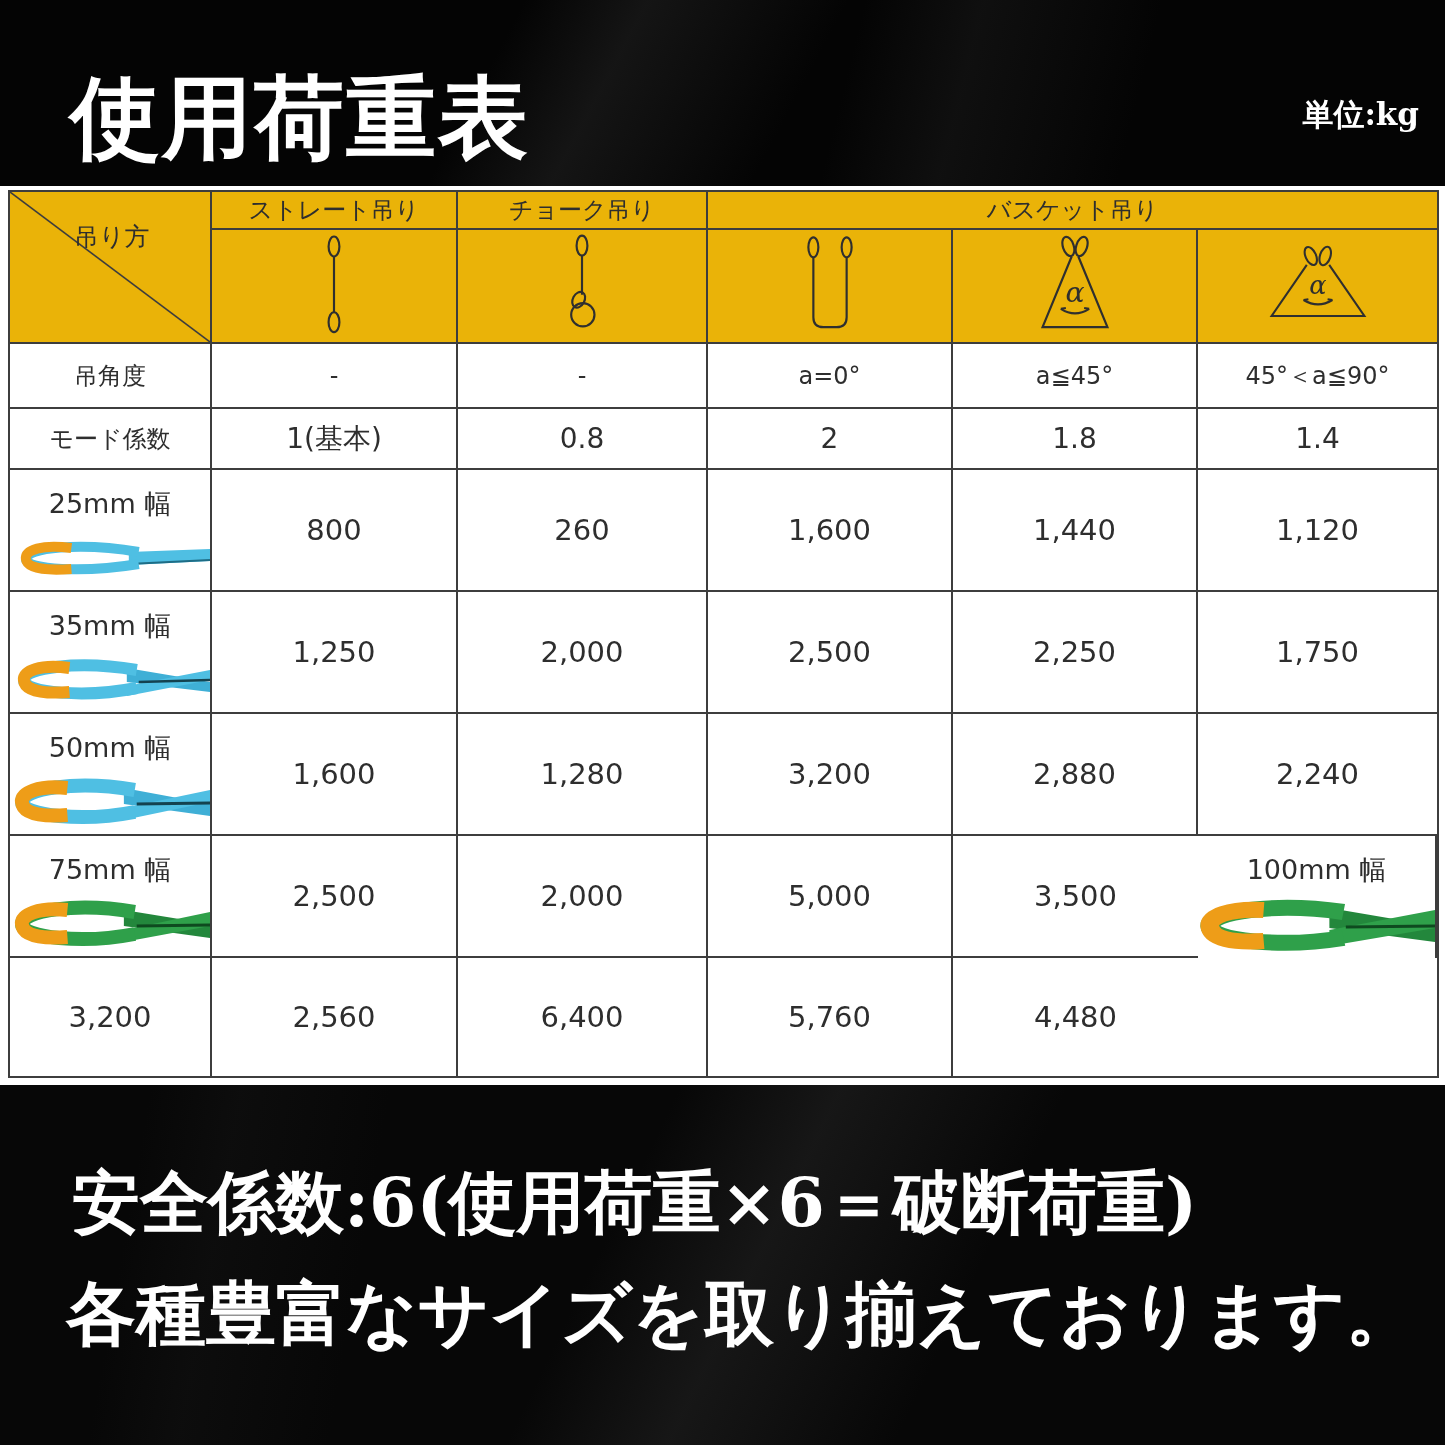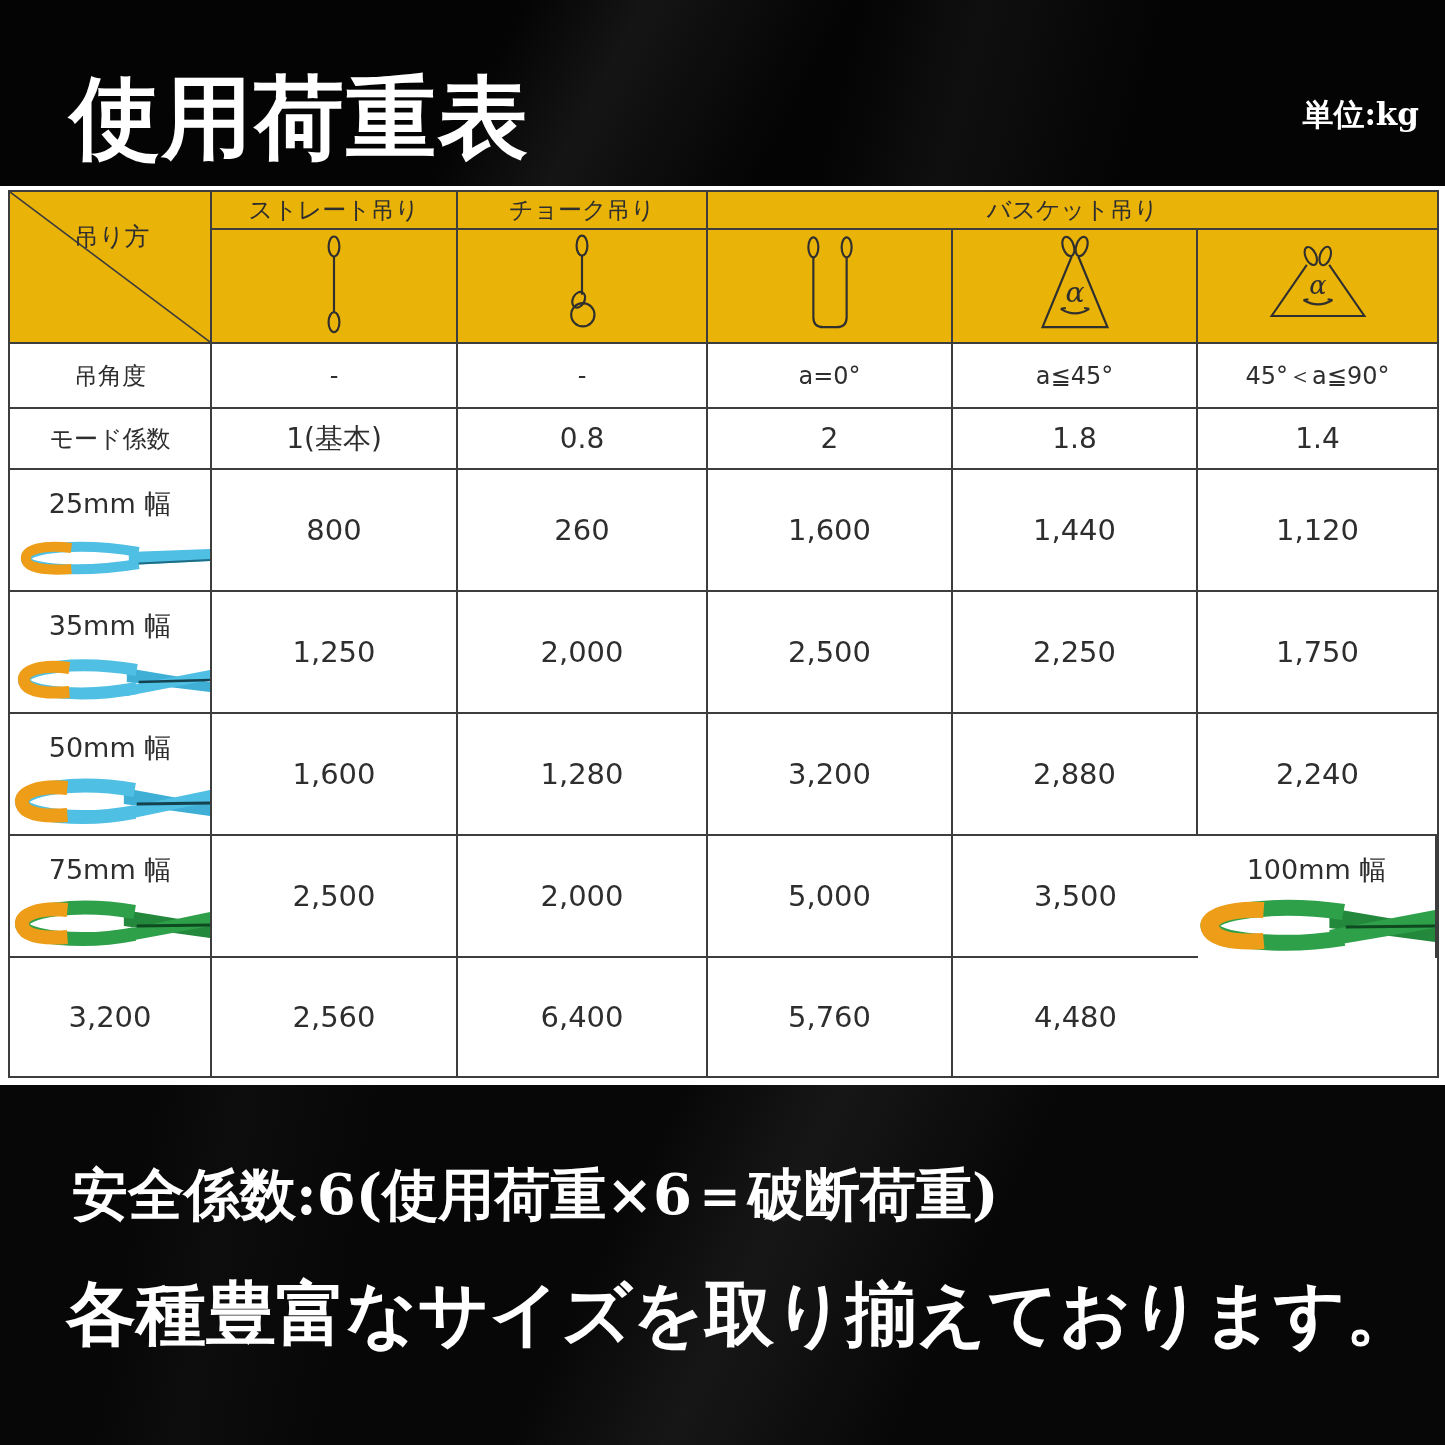--- a/index.html
+++ b/index.html
@@ -18,21 +18,21 @@
       linear-gradient(100deg, rgba(0,0,0,0) 10%, rgba(30,30,30,.25) 16%, rgba(0,0,0,0) 26%),
       #070707;}
 
   .page-title{position:absolute;left:70px;top:42px;color:#ffffff;
     font-family:"DejaVu Serif","Liberation Serif",serif;font-weight:bold;
     font-size:90px;line-height:1.15;letter-spacing:2px;margin-top:24px;}
   .unit-label{position:absolute;right:26px;top:94px;color:#ffffff;
     font-family:"DejaVu Serif","Liberation Serif",serif;font-weight:bold;font-size:31px;}
 
   .footer-line1{position:absolute;left:72px;top:1158px;color:#ffffff;
-    font-family:"DejaVu Serif","Liberation Serif",serif;font-weight:bold;font-size:56px;white-space:nowrap;}
+    font-family:"DejaVu Serif","Liberation Serif",serif;font-weight:bold;font-size:68px;white-space:nowrap;}
   .footer-line2{position:absolute;left:66px;top:1268px;color:#ffffff;
     font-family:"DejaVu Serif","Liberation Serif",serif;font-weight:bold;font-size:70px;white-space:nowrap;}
 
   
   .table-band{position:absolute;top:186px;left:0;width:1445px;height:899px;background:#ffffff;}
   .grid{position:absolute;left:8px;top:4px;width:1431px;height:888px;box-sizing:border-box;
         display:grid;border:2px solid #3d3d3d;
         grid-template-columns:202px 246px 250px 245px 245px 1fr;
         grid-template-rows:38px 114px 65px 61px 122px 122px 122px 122px 1fr;}
   .cell{box-sizing:border-box;border-right:2px solid #3d3d3d;border-bottom:2px solid #3d3d3d;

